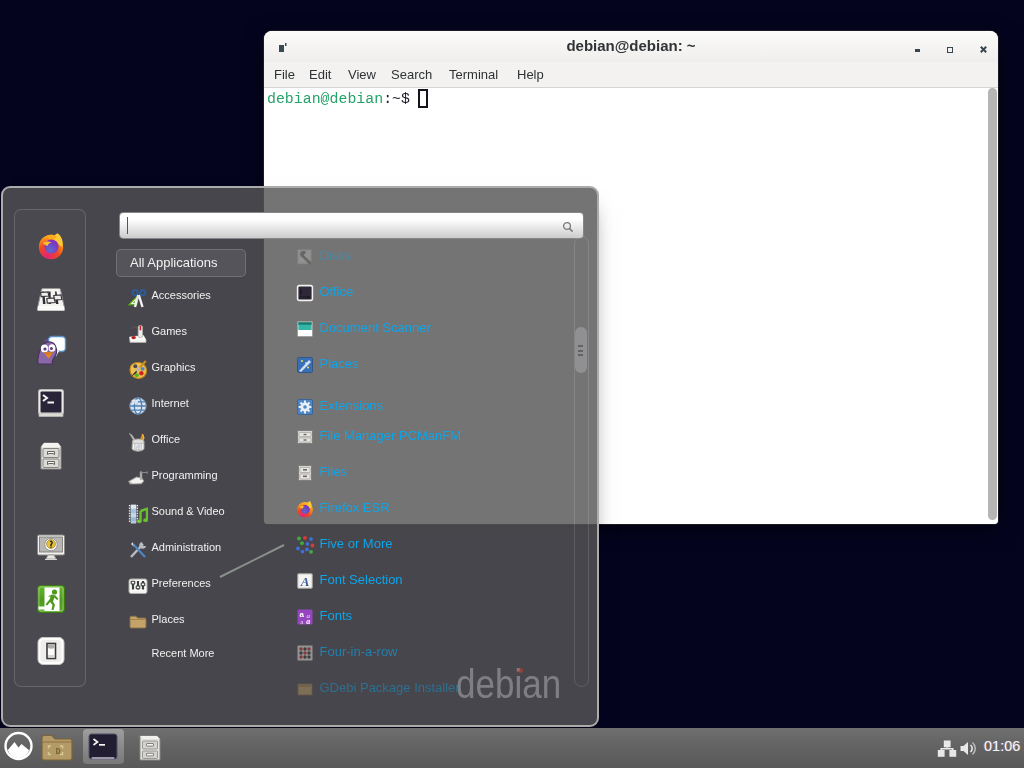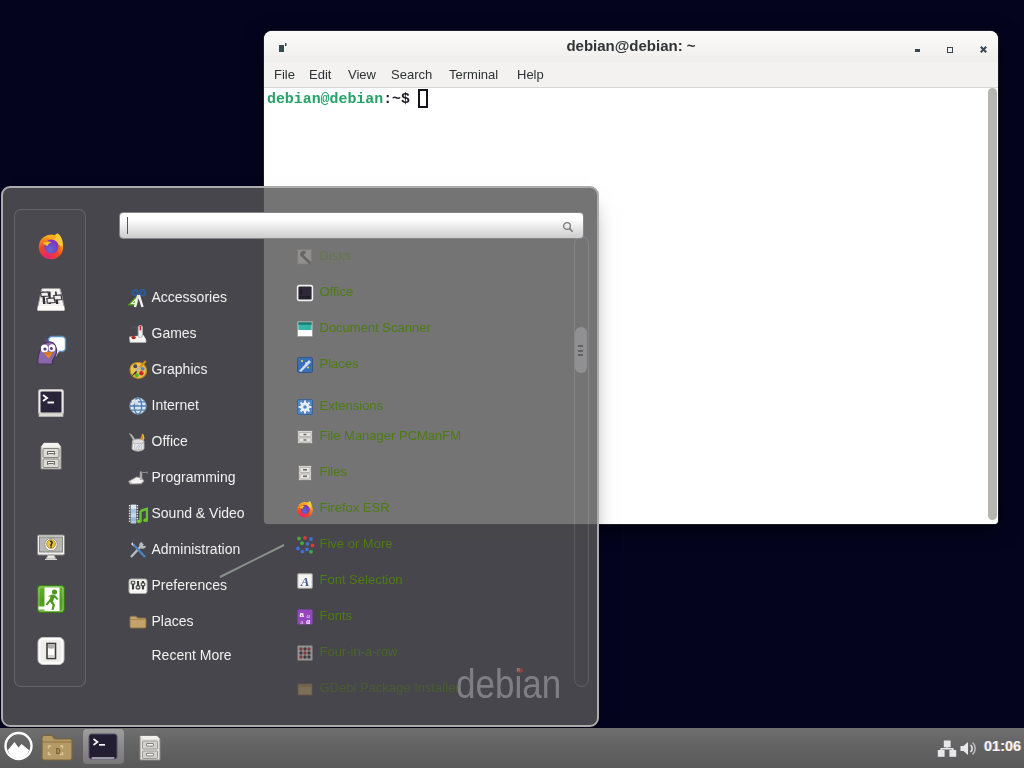--- a/index.html
+++ b/index.html
@@ -16,21 +16,21 @@
           border-radius:8px 8px 0 0;
           background:linear-gradient(#fbfbfa,#f0eeec); }
   #term-title .ttext { position:absolute; left:0; right:0; top:5.5px; text-align:center;
           font-size:15px; font-weight:bold; color:#303436; }
   #term-menubar { position:absolute; left:0; top:31px; width:100%; height:26px;
           background:#f3f2f0; border-bottom:1px solid #d8d4d0; }
   #term-menubar span { position:absolute; top:5px; font-size:13px; color:#2d3234; }
   #term-content { position:absolute; left:0; top:57px; width:100%; height:436px;
           background:#ffffff; border-radius:0 0 4px 4px; }
   #prompt { position:absolute; left:3px; top:3px; font-family:"Liberation Mono",monospace;
-          font-size:14.9px; font-weight:bold; white-space:pre; }
+          font-size:14.9px; font-weight:normal; white-space:pre; }
   #prompt .g { color:#26a269; } #prompt .d { color:#1d1d2b; }
   #cursor { position:absolute; left:153.5px; top:1px; width:10px; height:19px;
           border:2px solid #14141f; }
   #term-sb-thumb { position:absolute; right:1.5px; top:0px; width:8.5px; height:432px;
           background:#b7b5b3; border-radius:4.5px; }
 
   
   #menu { position:absolute; left:1px; top:186px; width:598px; height:541px;
           background:rgba(86,86,87,0.82); border:2px solid #ababab; border-radius:9px;
           box-shadow:0 14px 22px -10px rgba(0,0,0,.65); }
@@ -40,36 +40,36 @@
   #searchbox { position:absolute; left:115.5px; top:23.5px; width:465.5px; height:27px;
           background:linear-gradient(#ffffff 25%,#cccccc); border:1px solid #86868a;
           border-radius:4px; }
   #searchbox .tcur { position:absolute; left:7px; top:4px; width:1px; height:17px; background:#555; }
   #allapps { position:absolute; left:113px; top:61px; width:129.5px; height:27.5px;
           background:rgba(255,255,255,0.08); border:1px solid rgba(255,255,255,0.17);
           border-radius:5px; color:#f2f2f2; font-size:13px; line-height:26px;
           padding-left:13px; }
   .cat { position:absolute; left:124.5px; width:170px; height:36px; }
   .cat .ic { position:absolute; left:0; top:8px; width:20px; height:20px; }
-  .cat .tx { position:absolute; left:24px; top:9px; font-size:14px; color:#f1f1f1; }
+  .cat .tx { position:absolute; left:24px; top:9px; font-size:11px; color:#f1f1f1; }
   .app { position:absolute; left:292px; width:280px; height:36px; }
   .app .ic { position:absolute; left:0; top:8px; width:20px; height:20px; }
-  .app .tx { position:absolute; left:24.5px; top:9px; font-size:13px; color:#4d7c0f; }
+  .app .tx { position:absolute; left:24.5px; top:9px; font-size:13px; color:#0ea5e9; }
   #menu-sb-track { position:absolute; left:570.5px; top:48px; width:15px; height:451px;
           border:1px solid rgba(255,255,255,0.13); border-radius:7.5px; }
   #menu-sb-thumb { position:absolute; left:571.5px; top:139px; width:12px; height:45.5px;
           background:#909093; border-radius:6px; }
   .grip { position:absolute; left:574.5px; width:5px; height:2px; background:#626265; }
   #watermark { position:absolute; left:453px; top:474px; font-size:40px; font-weight:normal;
           color:rgba(235,235,240,0.34); transform:scaleX(0.875); transform-origin:left top; }
 
   
   #taskbar { position:absolute; left:0; top:728px; width:1024px; height:40px;
           background:linear-gradient(#6f6f6f,#636363 45%,#595959); }
-  #clock { position:absolute; left:984px; top:9.5px; font-size:14.5px; font-weight:bold;
+  #clock { position:absolute; left:984px; top:9.5px; font-size:14.5px; font-weight:normal;
           color:#f4f4f6; text-shadow:-1px 0 rgba(120,160,255,0.55), 1px 0 rgba(255,150,60,0.55); }
   #termbtn-hl { position:absolute; left:82.5px; top:1px; width:41px; height:35px;
           background:linear-gradient(rgba(255,255,255,0.33),rgba(255,255,255,0.18));
           border-radius:4px; }
 </style>
 </head>
 <body>
 
   <div id="term">
     <div id="term-title">
@@ -104,20 +104,21 @@
     <div id="watermark">debian</div>
     <div class="abs" style="left:515px;top:480px;width:5px;height:5px;border-radius:50%;background:rgba(200,60,50,0.55)"></div>
     <div id="sidebar"></div>
     <div id="searchbox">
       <div class="tcur"></div>
       <svg class="abs" style="right:9px;top:8px" width="12" height="12" viewBox="0 0 12 12">
         <circle cx="5" cy="5" r="3.4" fill="none" stroke="#7a7a7a" stroke-width="1.3"></circle>
         <path d="M7.6 7.6 L10.6 10.6" stroke="#7a7a7a" stroke-width="1.5"></path>
       </svg>
     </div>
+    <div id="allapps">All Applications</div>
     <div id="cats">
       <div class="cat" style="top:92px">
         <svg class="ic" viewBox="0 0 20 20">
           <polygon points="0,17 9,8 9,17" fill="#7cc440" stroke="#4a8a1a" stroke-width="1"></polygon>
           <polygon points="3.5,15.5 7.5,11.5 7.5,15.5" fill="none" stroke="#e8f5d8" stroke-width="1"></polygon>
           <circle cx="7" cy="4.7" r="2.6" fill="none" stroke="#2e5b94" stroke-width="2.1"></circle>
           <circle cx="14.6" cy="4.7" r="2.6" fill="none" stroke="#2e5b94" stroke-width="2.1"></circle>
           <path d="M10.3 7 L7 19 M10.8 7 L14.5 19" stroke="#f2f2f2" stroke-width="2.4"></path>
           <path d="M10.5 7.2 L9 13" stroke="#c8c8c8" stroke-width="0.8"></path>
         </svg>

